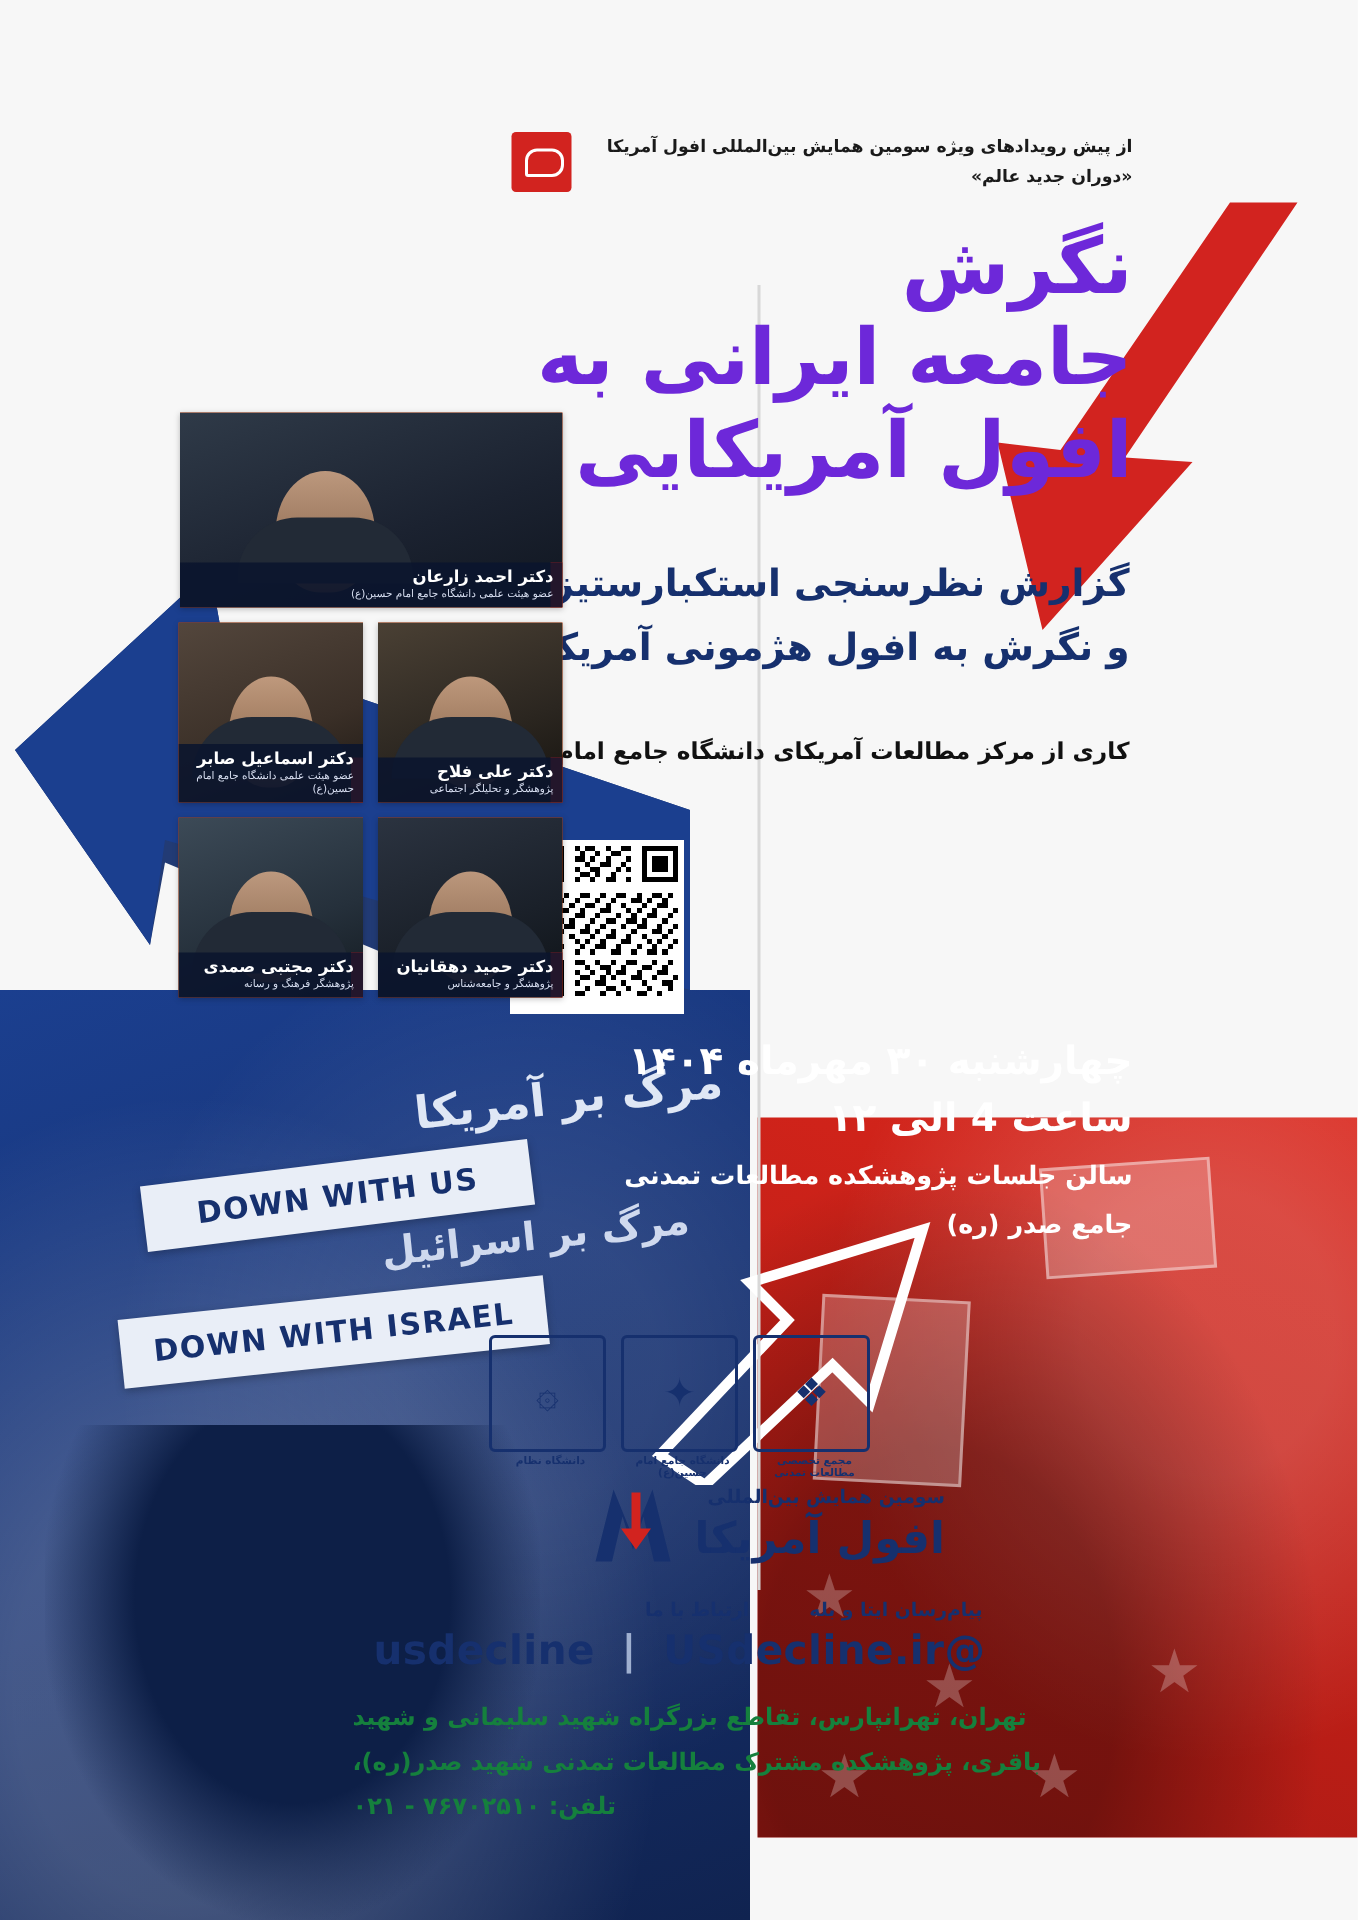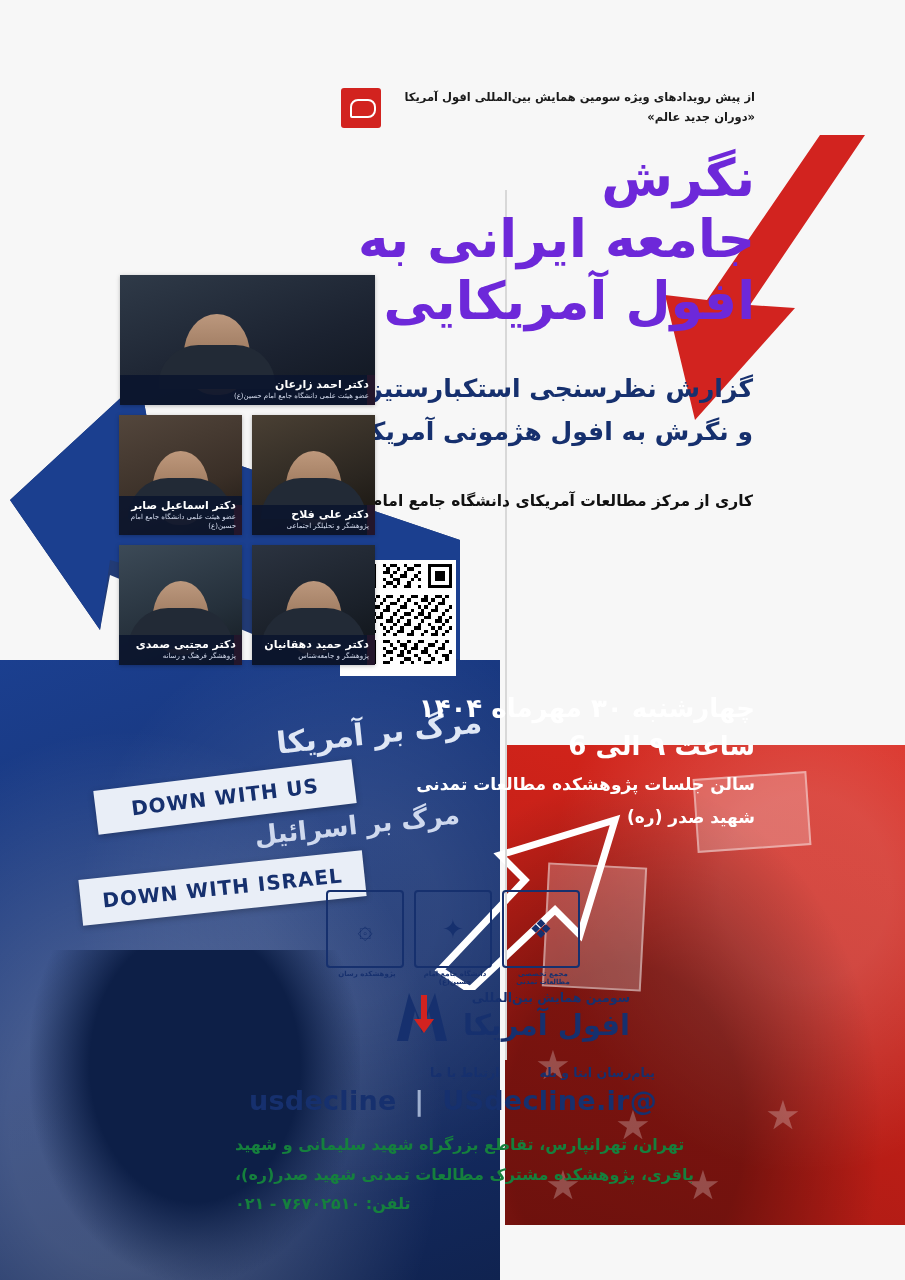--- a/index.html
+++ b/index.html
@@ -437,23 +437,23 @@
           <rect x="14" y="28" width="1" height="1"></rect>
           <rect x="17" y="28" width="1" height="1"></rect>
           <rect x="21" y="28" width="2" height="1"></rect>
           <rect x="25" y="28" width="1" height="1"></rect>
       </g>
     </svg>
   </div>
 
   <div class="event">
     <div class="line1">چهارشنبه ۳۰ مهرماه ۱۴۰۴</div>
-    <div class="line1">ساعت ۹ الی 6</div>
+    <div class="line1">ساعت 4 الی ۱۲</div>
     <div class="line2">سالن جلسات پژوهشکده مطالعات تمدنی</div>
-    <div class="line2">شهید صدر (ره)</div>
+    <div class="line2">جامع صدر (ره)</div>
   </div>
 
   <div class="speakers">
 
     <div class="card wide">
       <div class="photo f1">
         <div class="head-shape" style="left:38%;width:26%;"></div>
         <div class="body-shape" style="left:38%;width:46%;"></div>
       </div>
       <div class="redtab"></div>
@@ -517,21 +517,21 @@
     <div class="logo-box">
       <div class="emblem">❖</div>
       <div class="logo-cap">مجمع تخصصی مطالعات تمدنی</div>
     </div>
     <div class="logo-box">
       <div class="emblem">✦</div>
       <div class="logo-cap">دانشگاه جامع امام حسین(ع)</div>
     </div>
     <div class="logo-box">
       <div class="emblem">۞</div>
-      <div class="logo-cap">پژوهشکده رسان</div>
+      <div class="logo-cap">دانشگاه نظام</div>
     </div>
   </div>
 
   <div class="congress">
     <div class="congress-txt">
       <div class="small">سومین همایش بین‌المللی</div>
       <div class="big">افول آمریکا</div>
     </div>
     <svg class="congress-mark" viewBox="0 0 62 62">
       <path d="M6,56 L18,8 L31,40 L44,8 L56,56 L45,56 L38,26 L31,48 L24,26 L17,56 Z" fill="#16306e"></path>

